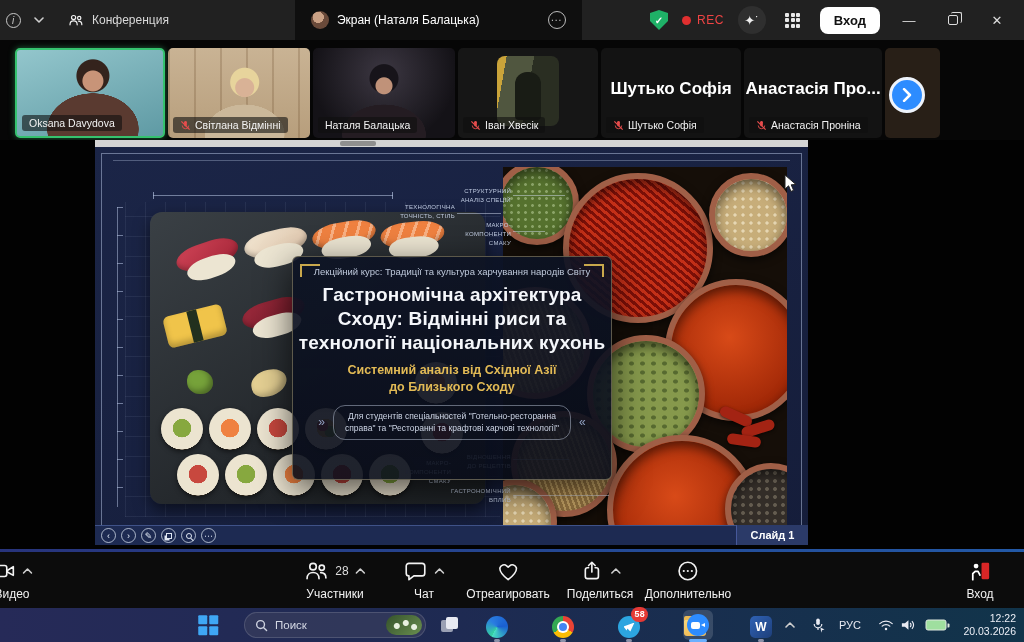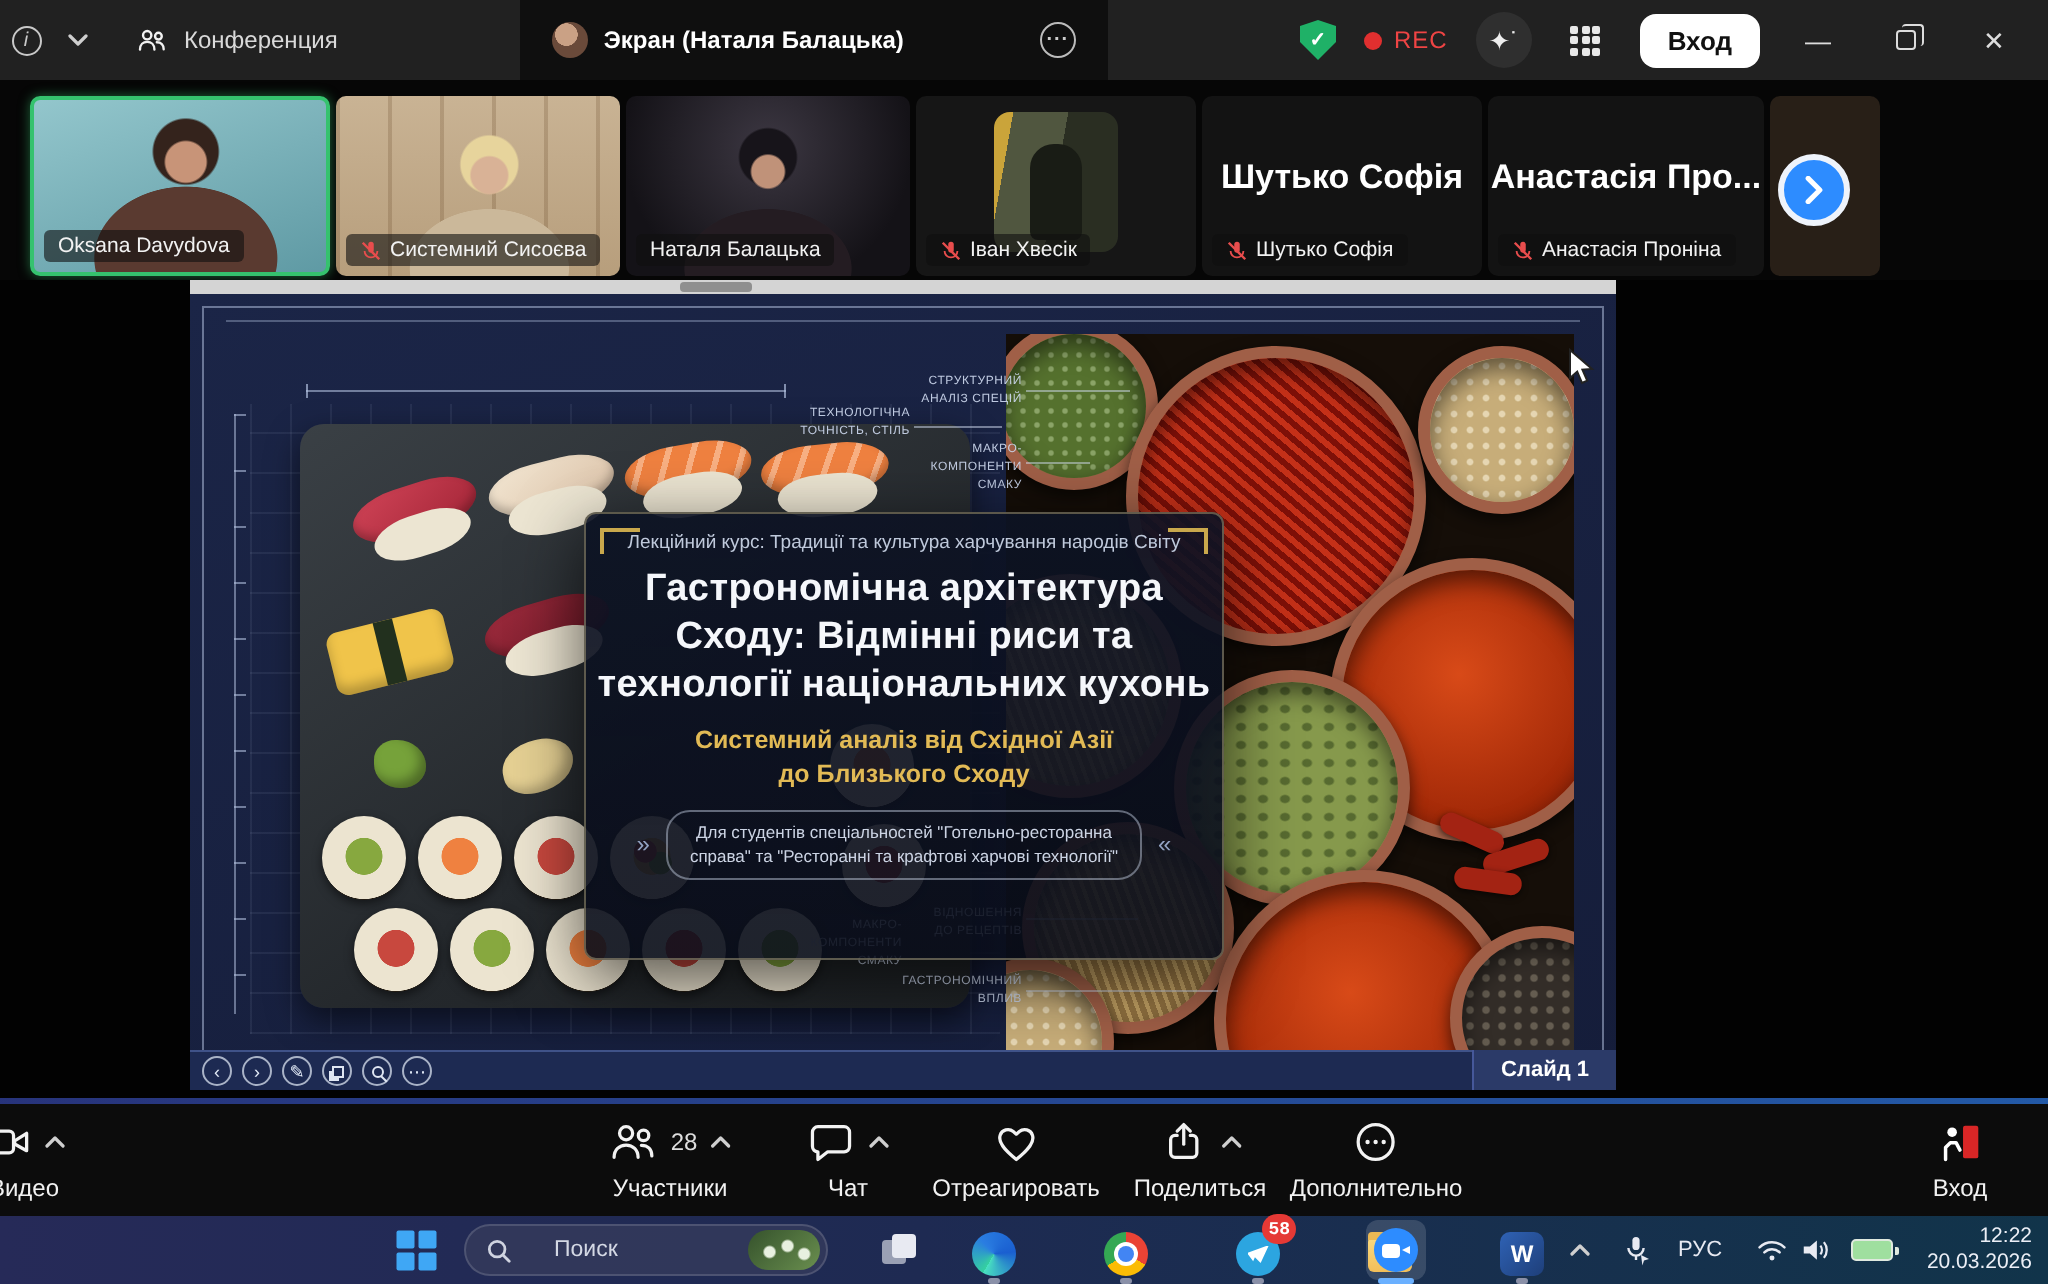--- a/index.html
+++ b/index.html
@@ -124,22 +124,22 @@
   .tbi-label{font-size:12px;color:#f2f2f2;white-space:nowrap;}
   .tbi-count{font-size:12px;color:#ddd;}
   svg.oline{fill:none;stroke:#f2f2f2;stroke-width:1.5;stroke-linecap:round;stroke-linejoin:round;}
   svg.chev{fill:none;stroke:#cfcfcf;stroke-width:1.6;stroke-linecap:round;stroke-linejoin:round;}
   
   .taskbar{position:absolute;left:0;top:608px;width:1024px;height:34px;
     background:linear-gradient(90deg,#262a58 0%,#1e2a52 45%,#11344a 100%);display:flex;align-items:center;}
   .tk{position:absolute;top:50%;transform:translate(-50%,-50%);display:flex;align-items:center;justify-content:center;}
   .start-ic{display:grid;grid-template-columns:9px 9px;grid-template-rows:9px 9px;gap:1.5px;}
   .start-ic i{background:#3fa7f5;border-radius:1px;}
-  .search-pill{position:absolute;left:232px;top:4px;width:182px;height:26px;border-radius:13px;background:rgba(52,58,92,.85);
-    border:1px solid rgba(255,255,255,.14);display:flex;align-items:center;gap:21px;padding:0 3px 0 10px;}
+  .search-pill{position:absolute;left:244px;top:4px;width:182px;height:26px;border-radius:13px;background:rgba(52,58,92,.85);
+    border:1px solid rgba(255,255,255,.14);display:flex;align-items:center;gap:7px;padding:0 3px 0 10px;}
   .search-txt{font-size:11.5px;color:#d4d8e4;flex:1;}
   .flower-thumb{width:36px;height:20px;border-radius:10px;background:linear-gradient(135deg,#35522c,#6a8f4f);
     background-image:radial-gradient(circle at 30% 55%,#e8f0e0 0 2.5px,transparent 3.5px),radial-gradient(circle at 55% 40%,#e8f0e0 0 2.5px,transparent 3.5px),radial-gradient(circle at 78% 60%,#e8f0e0 0 2.5px,transparent 3.5px),linear-gradient(135deg,#35522c,#6a8f4f);}
   .tview{position:relative;width:18px;height:16px;}
   .tview::before{content:"";position:absolute;left:0;top:3px;width:12px;height:12px;background:#9aa0b4;border-radius:2px;}
   .tview::after{content:"";position:absolute;left:5px;top:0;width:12px;height:12px;background:#e8eaf2;border-radius:2px;}
   .app-ic{position:relative;width:26px;height:30px;display:flex;align-items:center;justify-content:center;}
   .run{position:absolute;bottom:0;left:50%;transform:translateX(-50%);width:6px;height:3px;border-radius:2px;background:#8a90a8;}
   .edge-ic{width:22px;height:22px;border-radius:50%;background:conic-gradient(from 210deg,#35d0a0,#2a7de1 30%,#1a5fd0 65%,#49e0c0);}
   .chrome-ic{width:22px;height:22px;border-radius:50%;background:conic-gradient(#ea4335 0 33%,#fbbc05 33% 66%,#34a853 66% 100%);position:relative;}
@@ -181,21 +181,21 @@
       </span>
       <div class="tab">
         <svg class="oline" width="16" height="14" viewBox="0 0 20 16">
           <circle cx="7" cy="5" r="2.6"></circle>
             <path d="M2.5 14 c0-3 2-4.8 4.5-4.8 s4.5 1.8 4.5 4.8"></path>
           <circle cx="14" cy="5.6" r="2.1"></circle>
             <path d="M13 9.4 c2.6 0 4.3 1.7 4.3 4.4"></path>
         </svg>
         <span>Конференция</span>
       </div>
-      <div class="tab active" style="margin-left:75px;font-weight:bold;">
+      <div class="tab active" style="margin-left:110px;">
         <span class="tab-avatar"></span>
         <span>Экран (Наталя Балацька)</span>
         <span class="ellipsis-circ" style="margin-left:60px;">...</span>
       </div>
     </div>
     <div class="tb-right">
       <span class="shield">✓</span>
       <span class="rec-wrap">
         <span class="rec-dot"></span>
         <span class="rec-txt">REC</span>
@@ -242,21 +242,21 @@
            radial-gradient(circle 15px at 54% 38%, #e7d49c 0 14px, transparent 15px),
            radial-gradient(ellipse 40px 30px at 54% 96%, #cbb89a 0 99%, transparent 100%),
            repeating-linear-gradient(90deg, rgba(96,64,32,.22) 0 2px, transparent 2px 26px),
            linear-gradient(180deg,#c9b394,#b79e7c);">
       <span class="name-pill">
         <svg class="mic-muted" viewBox="0 0 12 12">
             <rect x="4.5" y="1" width="3" height="6" rx="1.5" fill="#e84d4d"></rect>
             <path d="M2.5 6 a3.5 3.5 0 0 0 7 0" fill="none" stroke="#e84d4d" stroke-width="1"></path>
             <line x1="1.5" y1="1.5" x2="10.5" y2="10.5" stroke="#e84d4d" stroke-width="1.3"></line>
           </svg>
-        <span>Системний Сисоєва</span>
+        <span>Світлана Відмінні</span>
       </span>
     </div>
 
     <div class="tile" style="left:313px;width:142px;background:
            radial-gradient(circle 9px at 50% 42%, #c09279 0 8px, transparent 9px),
            radial-gradient(circle 15px at 50% 34%, #17141a 0 14px, transparent 15px),
            radial-gradient(ellipse 42px 30px at 50% 96%, #241c22 0 99%, transparent 100%),
            radial-gradient(circle at 50% 28%, #3c3742, #141217 75%);">
       <span class="name-pill">
         <span>Наталя Балацька</span>

